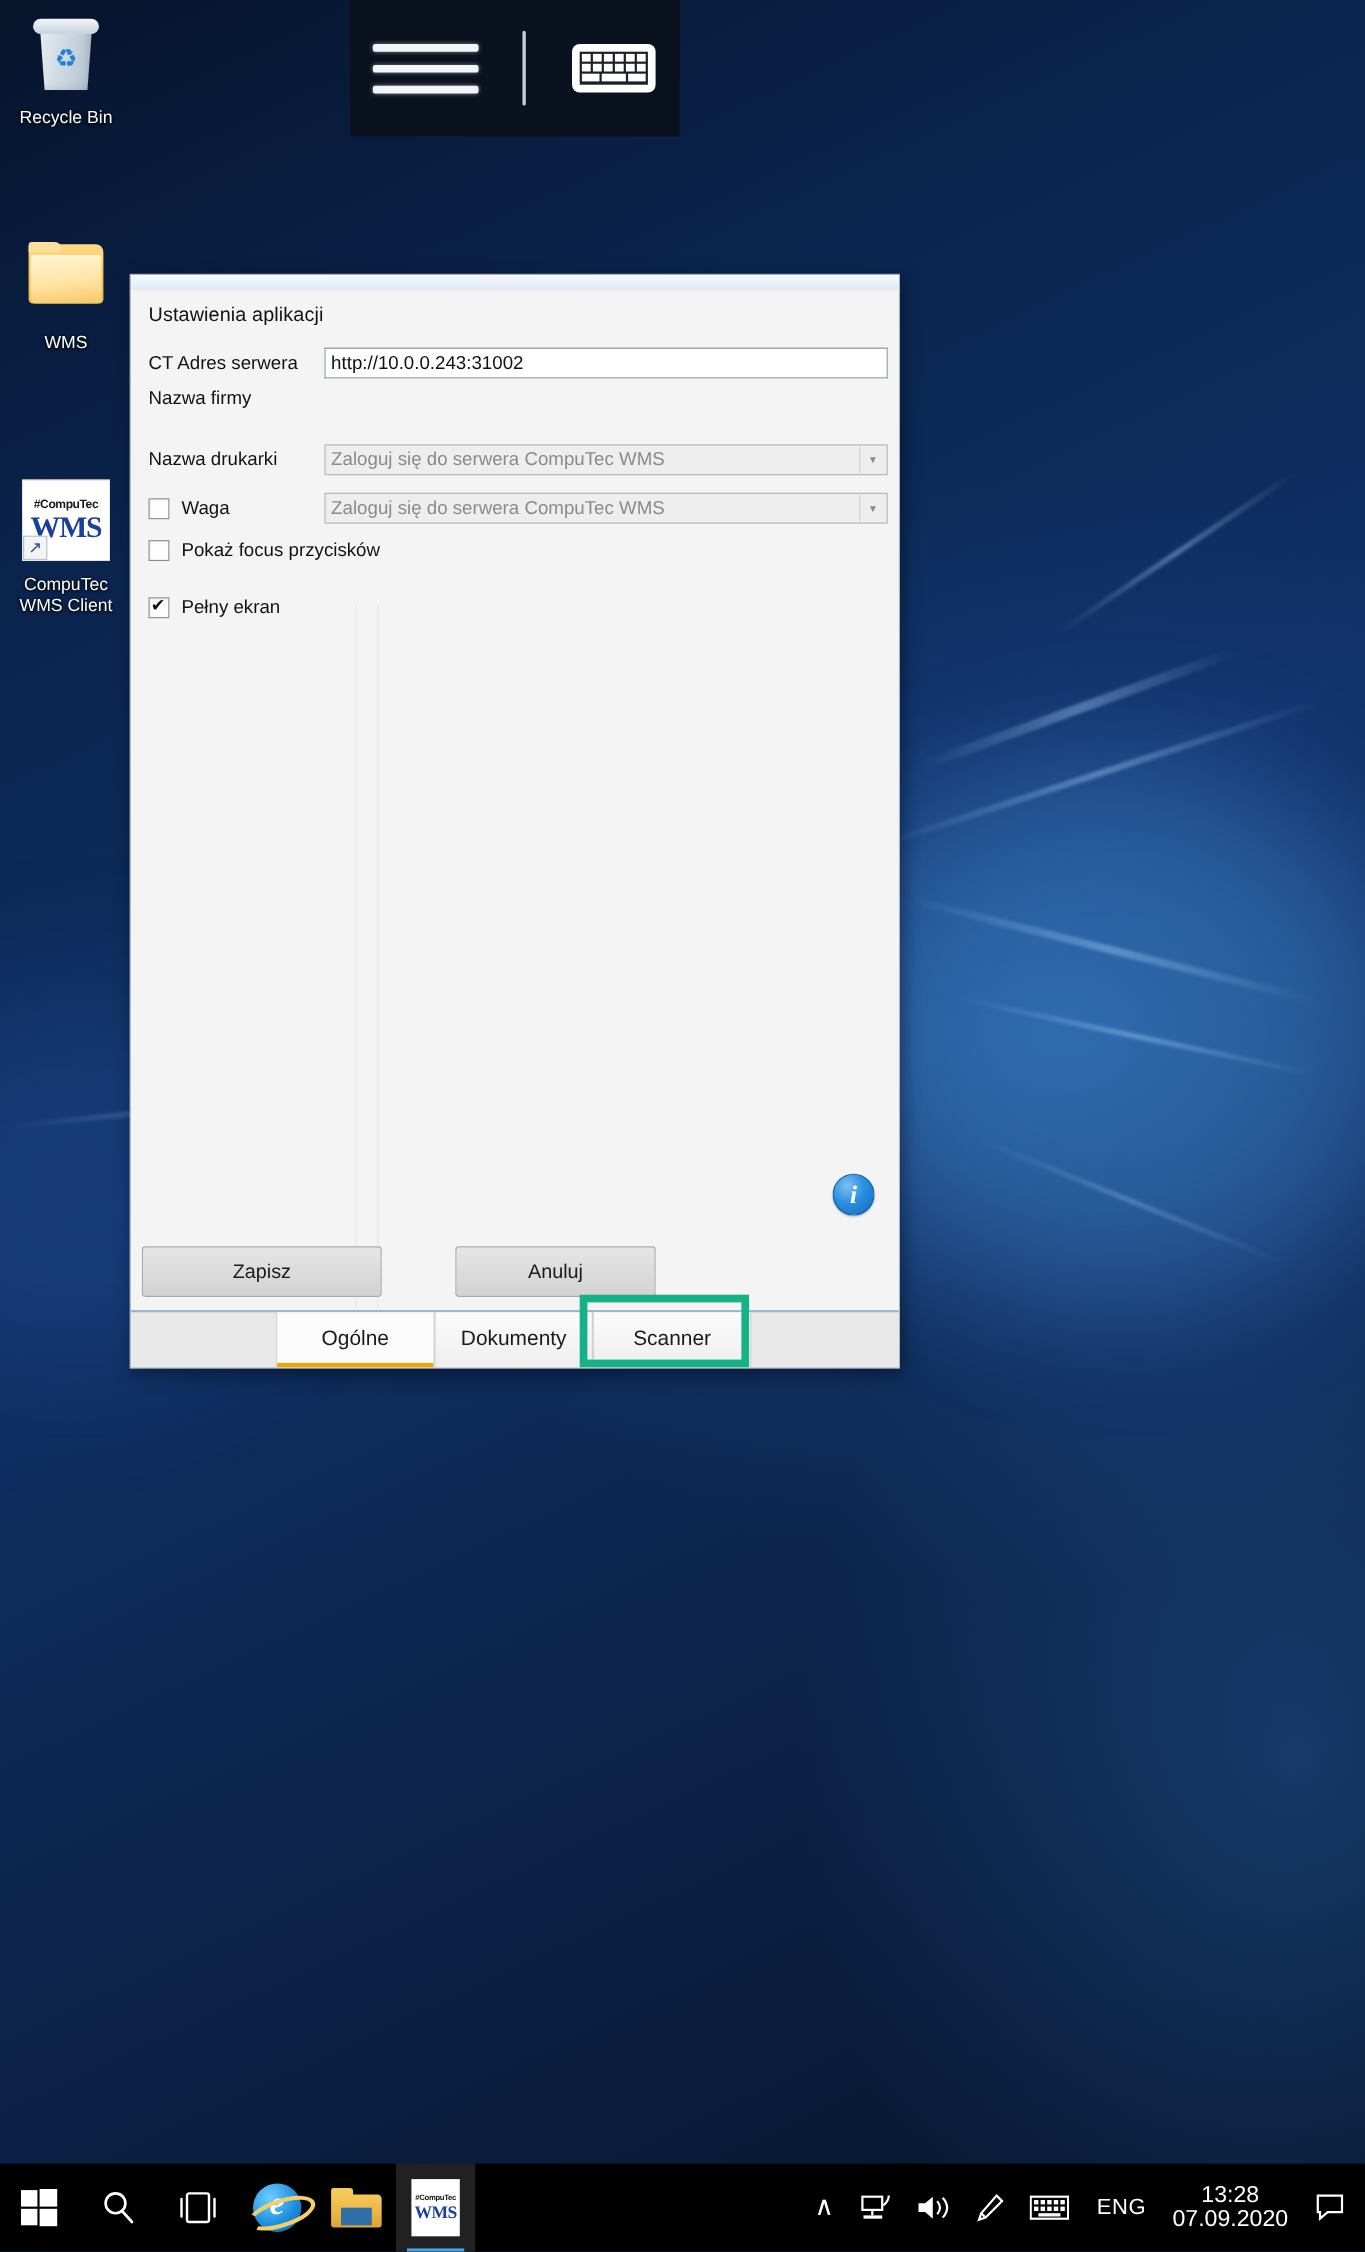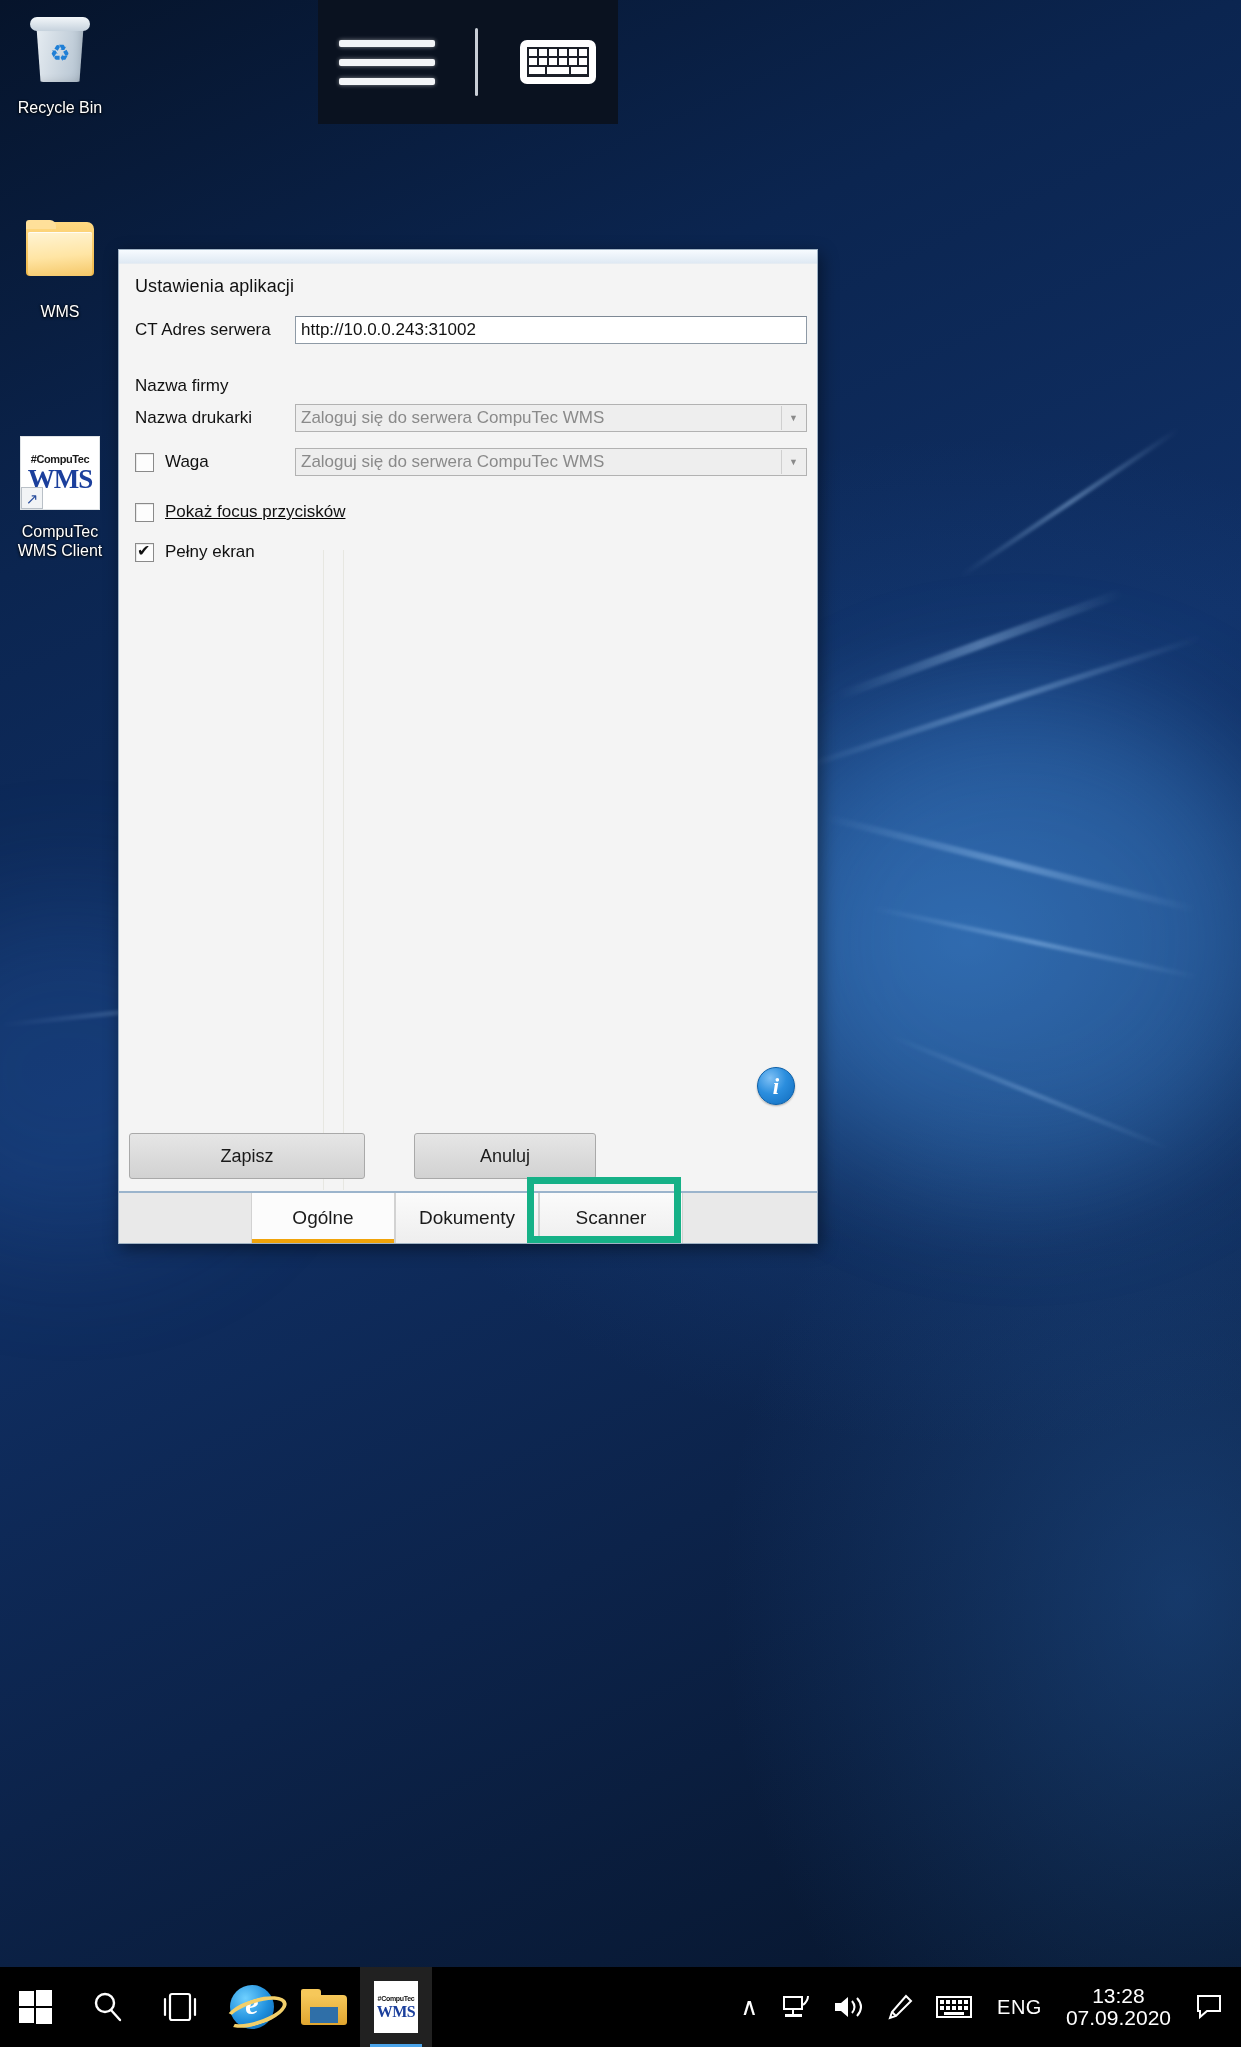--- a/index.html
+++ b/index.html
@@ -176,21 +176,21 @@
   #dialog-buttons { position:absolute; left:0; right:0; bottom: 12px; height: 46px; }
   .dlg-btn {
     position:absolute; height: 46px;
     background: linear-gradient(180deg,#e6e6e6 0%, #dcdcdc 48%, #d2d2d2 100%);
     border: 1px solid #a9a9a9; border-radius: 3px;
     font-size: 18px; color:#1a1a1a;
     display:flex; align-items:center; justify-content:center;
     font-family:"Liberation Sans", sans-serif;
     cursor:pointer;
   }
-  #btn-save { left: 10px; width: 236px; }
+  #btn-save { left: 10px; width: 218px; }
   #btn-cancel { left: 295px; width: 182px; }
 
   
   #tabstrip {
     height: 52px; background:#e9e9e9;
     border-top: 2px solid #9bb4cc;
     display:flex; align-items:stretch; padding-left: 132px;
     position: relative;
   }
   .tab {
@@ -349,21 +349,21 @@
 
     <div class="panel-caption">Ustawienia aplikacji</div>
 
     <div class="form-row" style="top: 52px;">
       <div class="form-label">CT Adres serwera</div>
       <div class="txt" style="width: 512px;">
         <span>http://10.0.0.243:31002</span>
       </div>
     </div>
 
-    <div class="form-row" style="top: 108px;">
+    <div class="form-row" style="top: 84px;">
       <div class="form-label">Nazwa firmy</div>
     </div>
 
     <div class="form-row" style="top: 140px;">
       <div class="form-label">Nazwa drukarki</div>
       <div class="txt disabled combo" style="width: 512px;">
         <span>Zaloguj się do serwera CompuTec WMS</span>
         <span class="arrow">▼</span>
       </div>
     </div>
@@ -372,21 +372,21 @@
       <div class="form-label" style="display:flex; align-items:center; gap:11px;">
         <span class="cbox"></span>
         <span class="cb-label">Waga</span>
       </div>
       <div class="txt disabled combo" style="width: 512px;">
         <span>Zaloguj się do serwera CompuTec WMS</span>
         <span class="arrow">▼</span>
       </div>
     </div>
 
-    <div class="cb-row" style="top: 238px; text-decoration: underline;">
+    <div class="cb-row" style="top: 226px;">
       <span class="cbox"></span>
       <span class="cb-label">Pokaż focus przycisków</span>
     </div>
 
     <div class="cb-row" style="top: 278px;">
       <span class="cbox checked"></span>
       <span class="cb-label">Pełny ekran</span>
     </div>
 
     <div id="info-icon">

